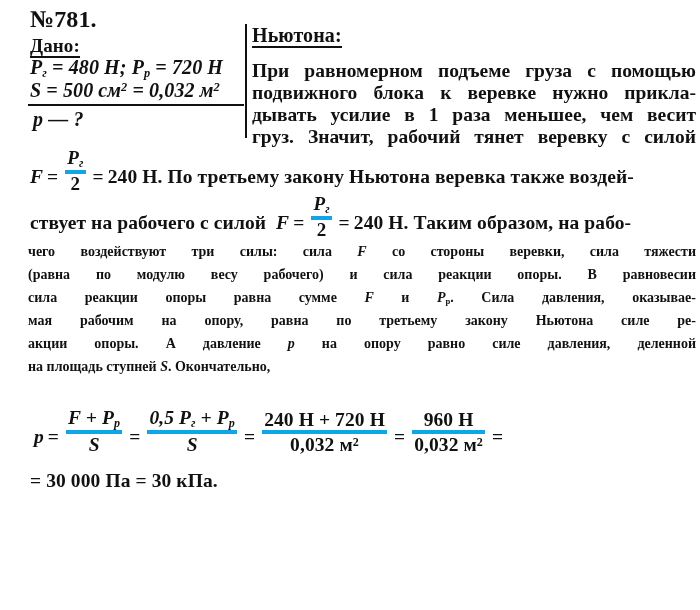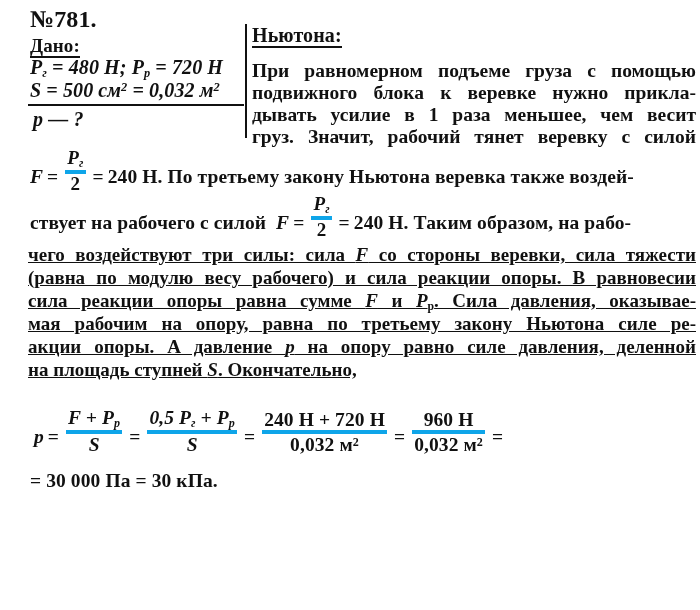--- a/index.html
+++ b/index.html
@@ -148,22 +148,21 @@
     left: 30px;
     top: 196px;
     font-size: 19.5px;
     width: 666px;
   }
 
   
   .fcol {
     left: 28px;
     width: 668px;
-    font-size: 19px;
-    text-decoration: underline;
+    font-size: 14px;
   }
   #body-l1 { top: 244px; }
   #body-l2 { top: 267px; }
   #body-l3 { top: 290px; }
   #body-l4 { top: 313px; }
   #body-l5 { top: 336px; }
   #body-l6 { top: 359px; text-align-last: left; }
 
   
   #final-eq {

